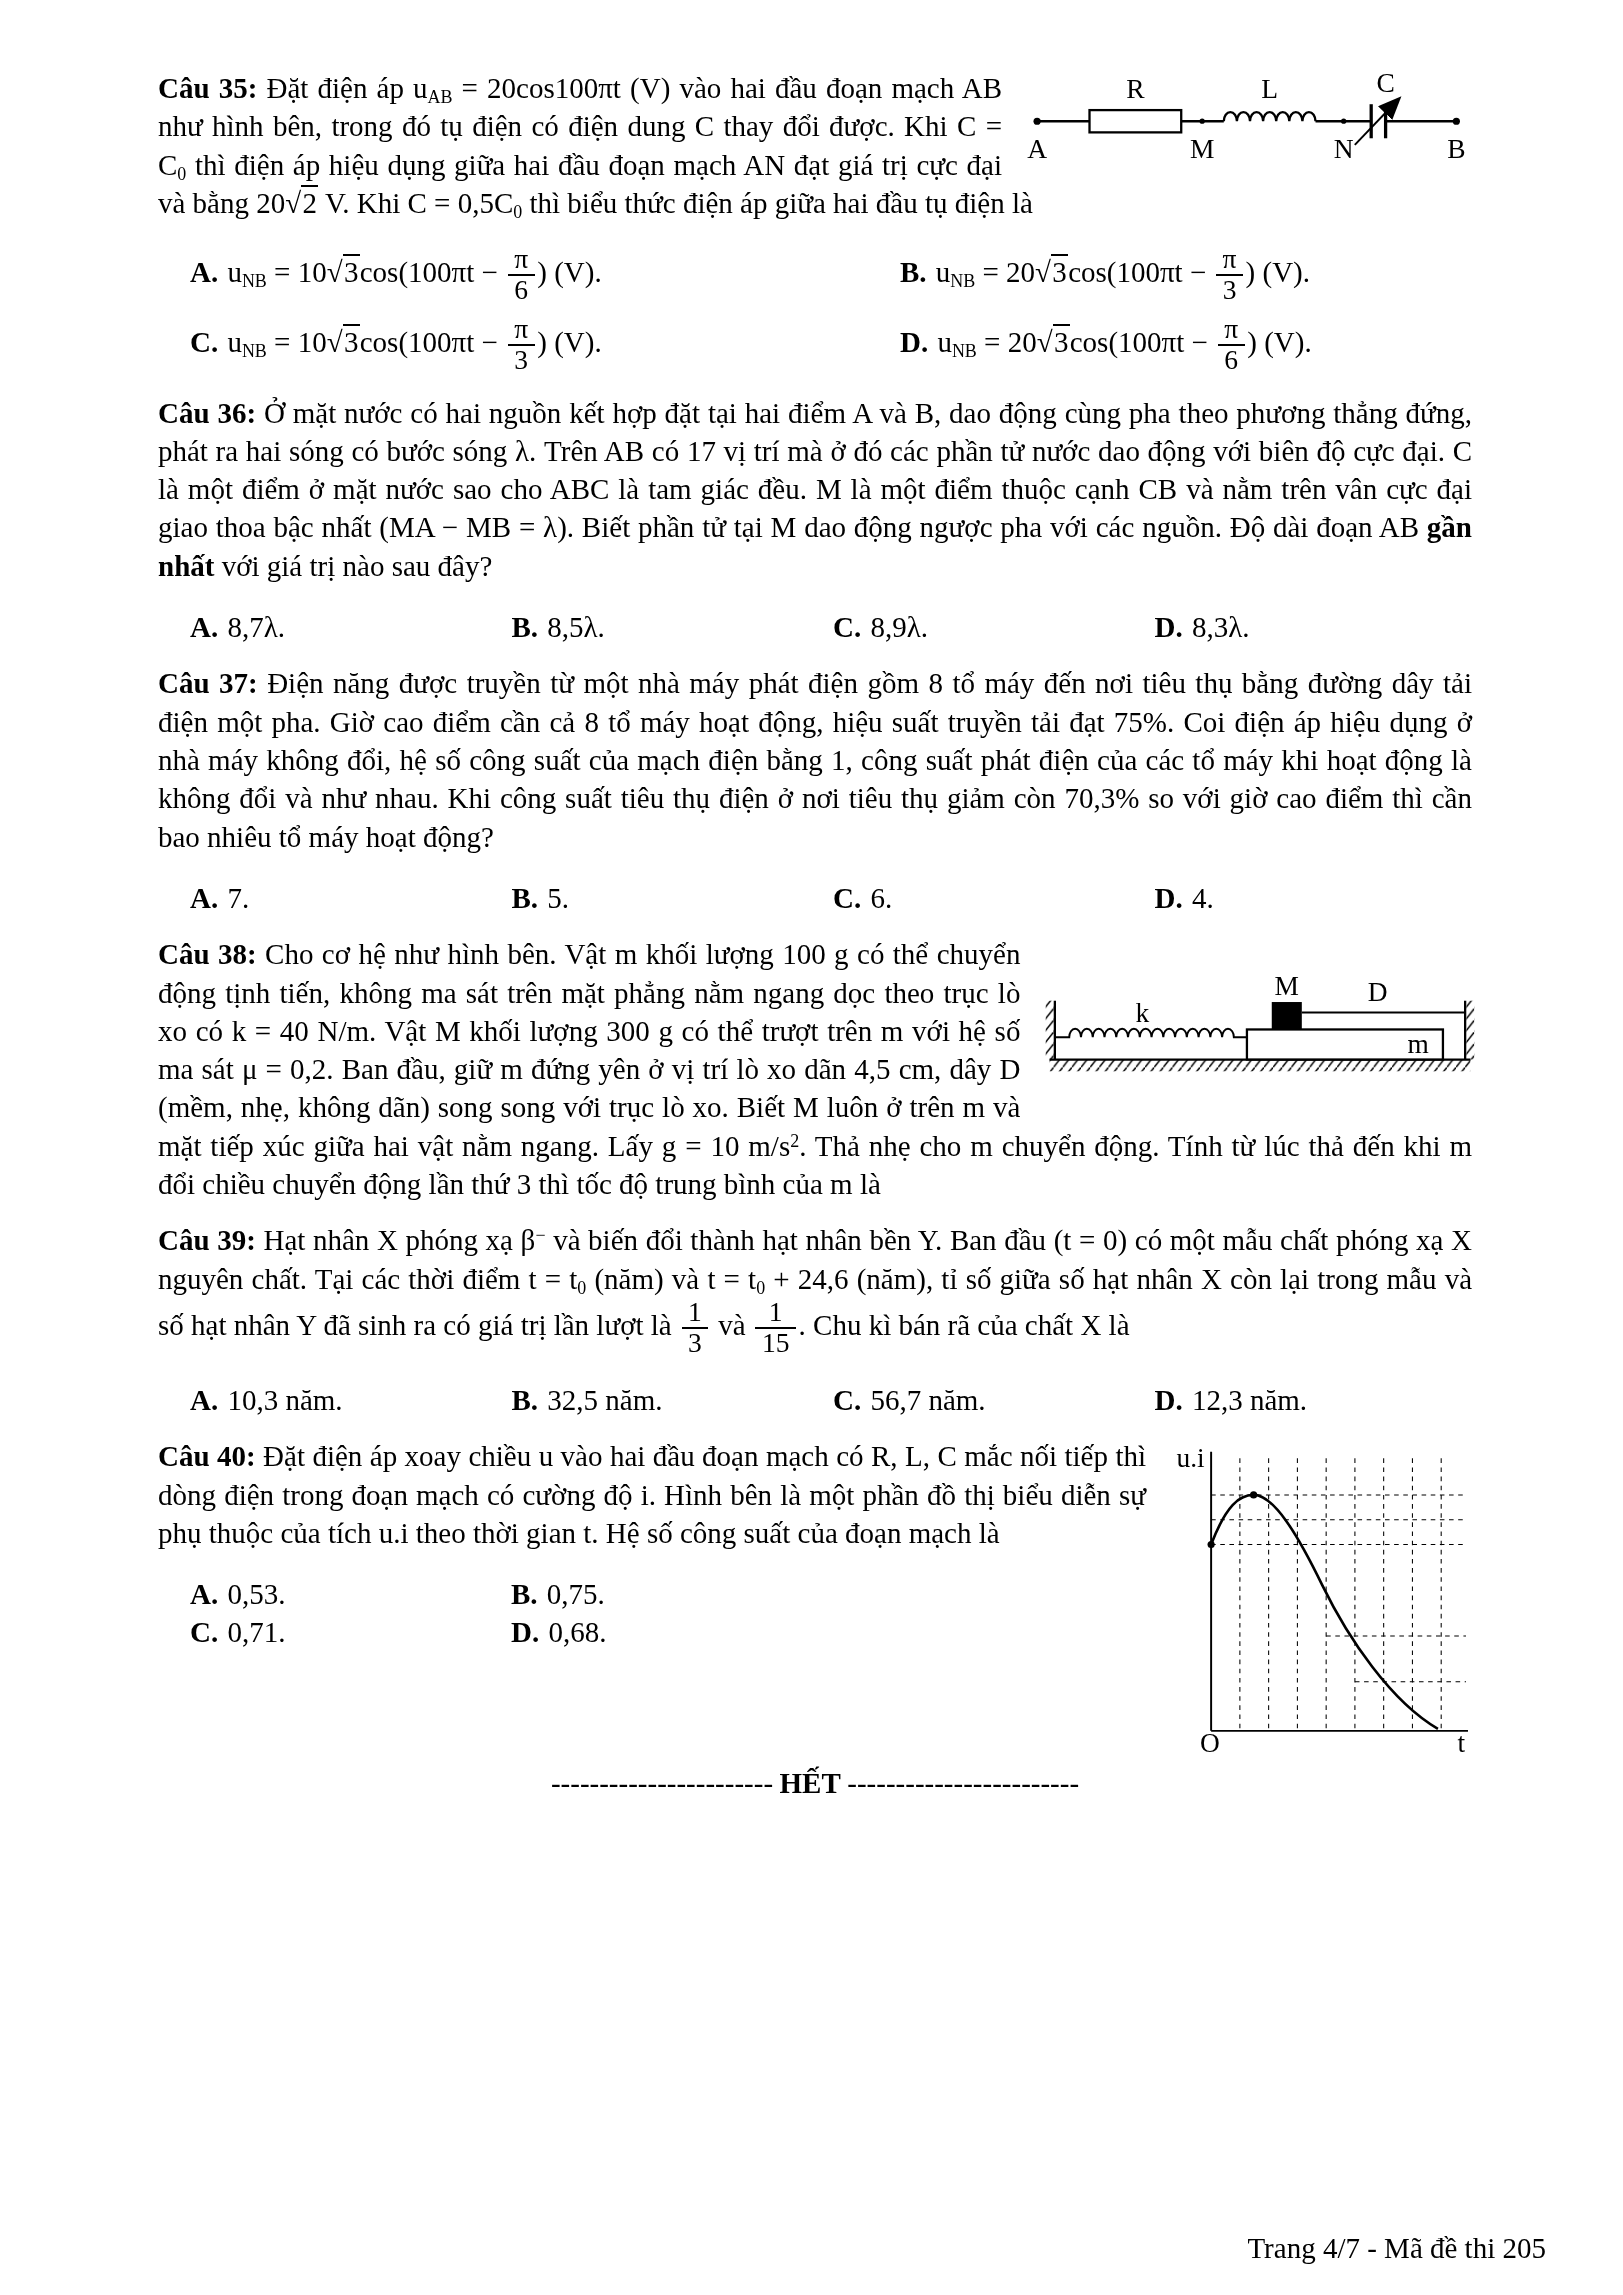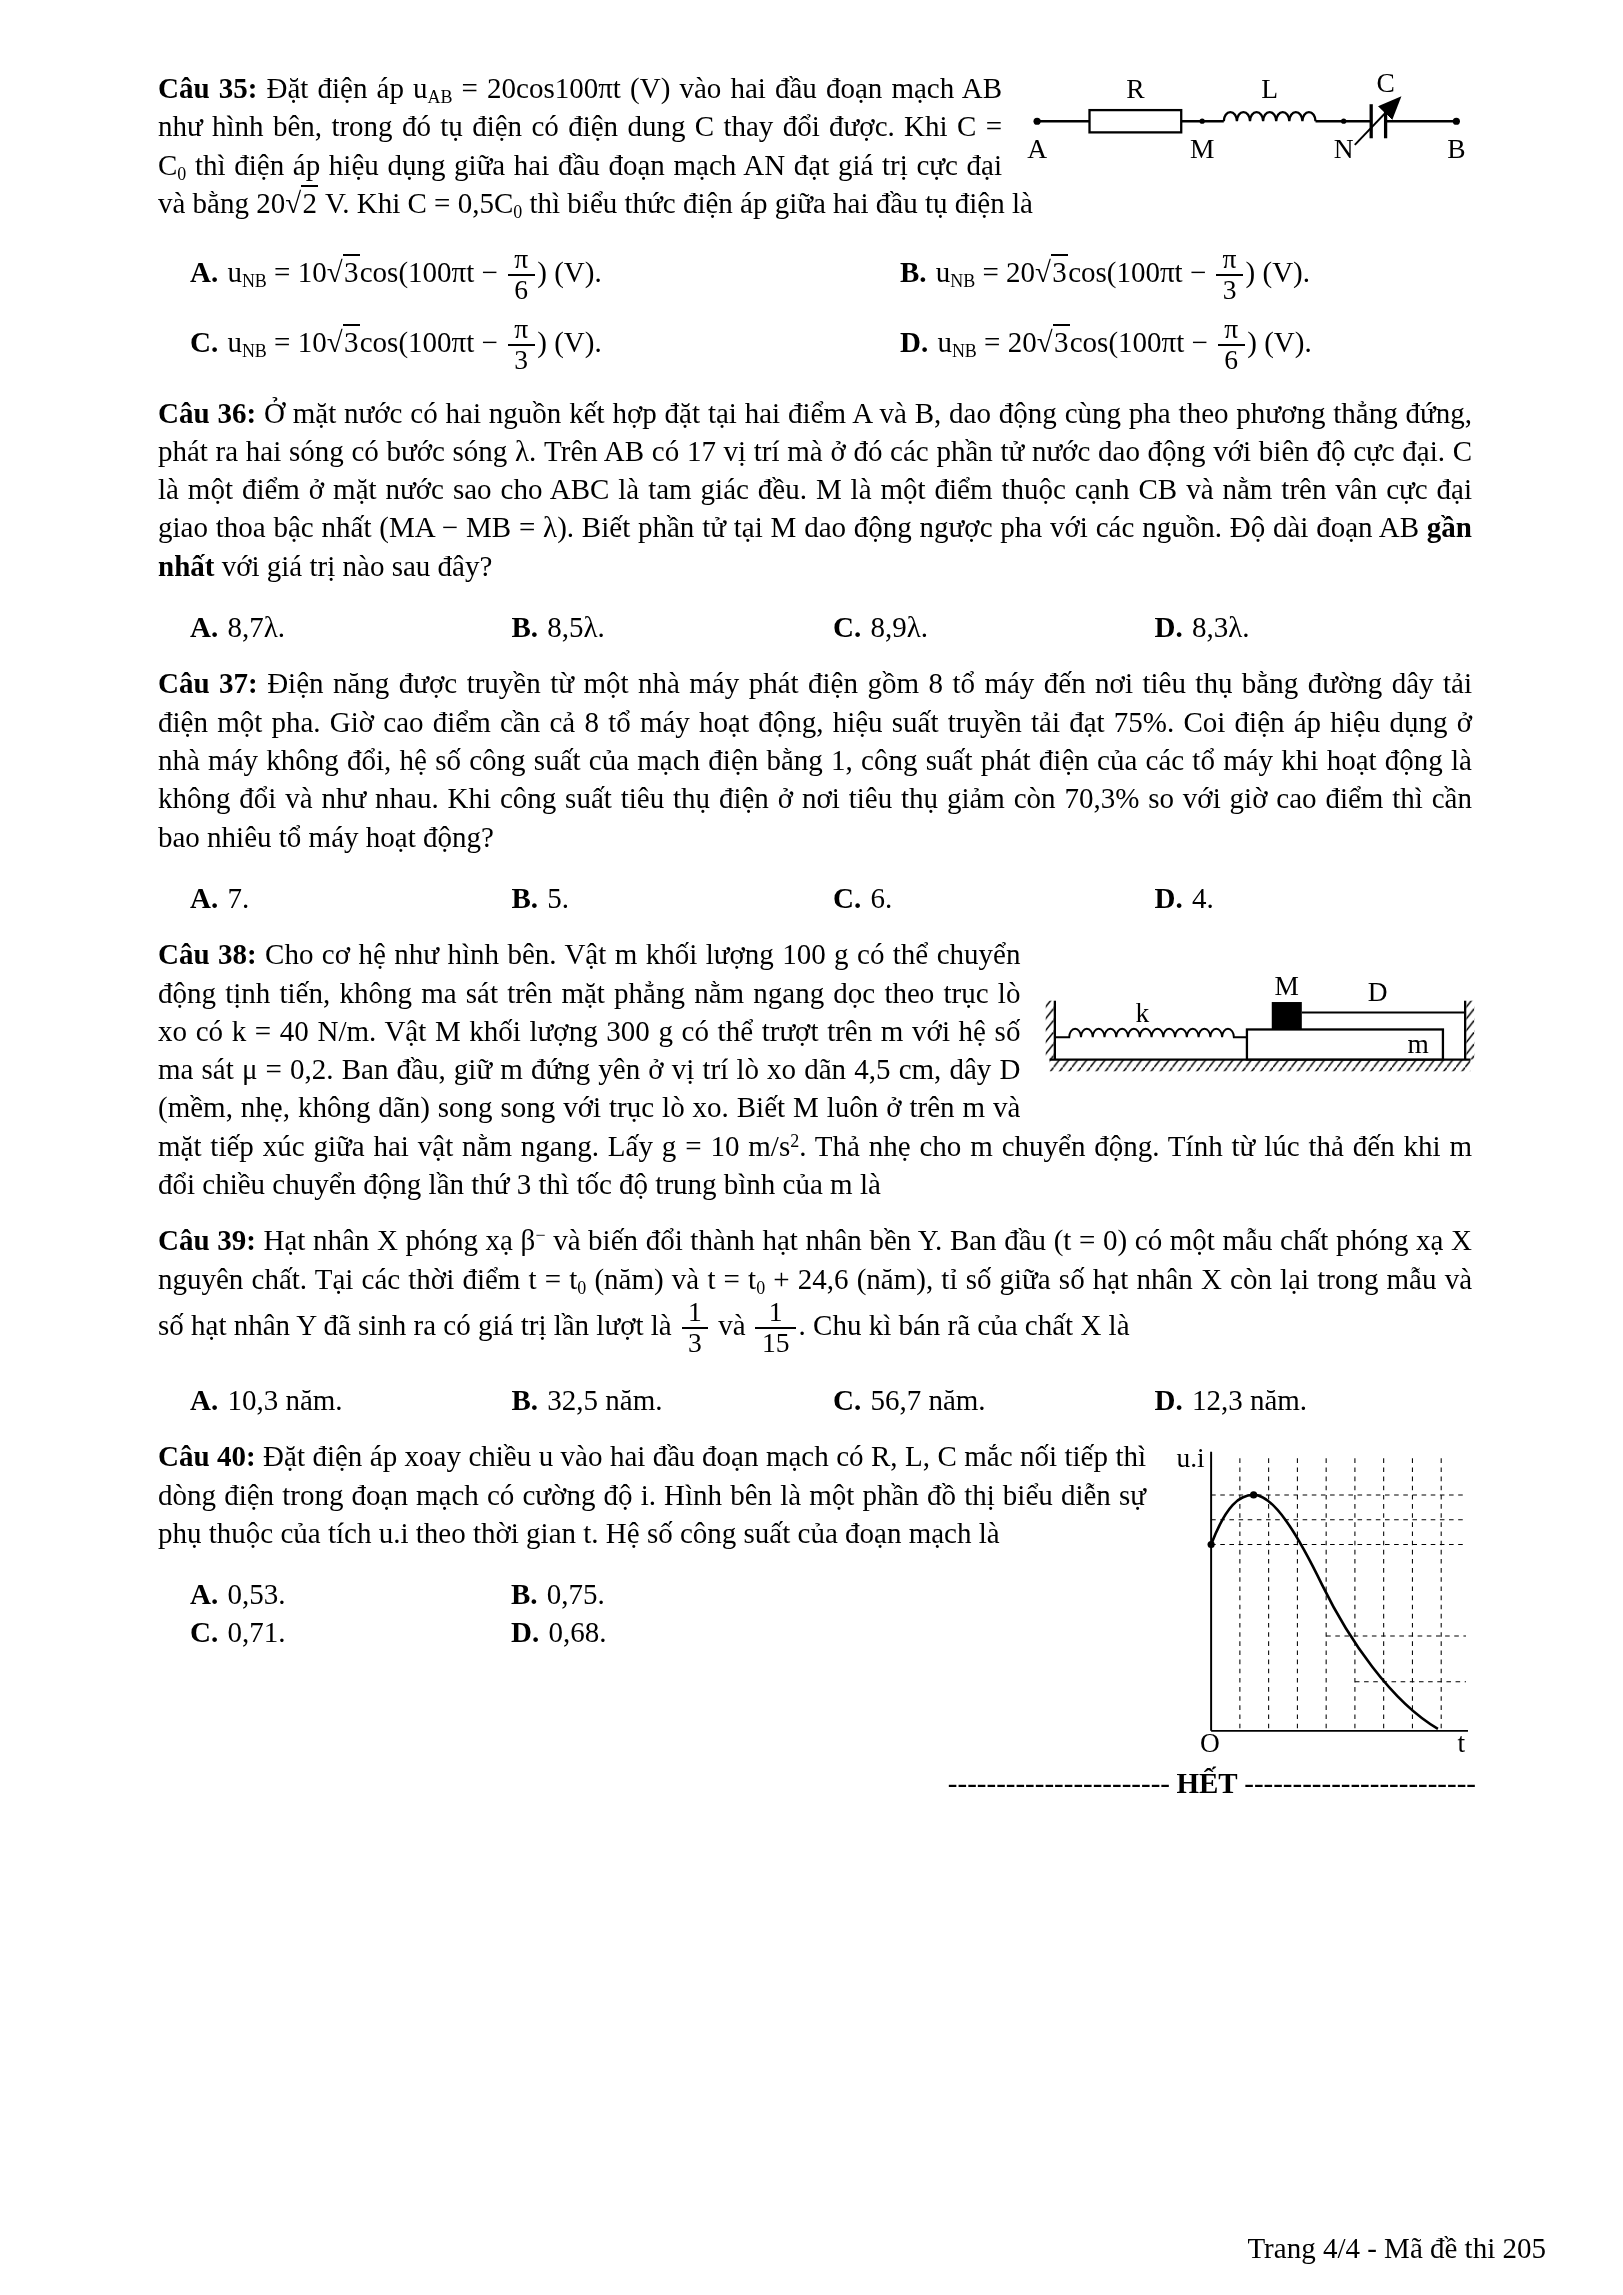--- a/index.html
+++ b/index.html
@@ -29,21 +29,21 @@
   .opts35 { grid-template-columns: 710px auto; row-gap: 10.5px; }
   .opts40 { grid-template-columns: 321px 321px; justify-content: start; }
   .opt { white-space: nowrap; }
   .olet { font-weight: bold; margin-right: 9.2px; }
   .fig { float: right; }
   .fig35 { width: 452px; margin: 1.3px 0 5.2px 22px; }
   .fig38 { width: 432px; margin: 2.6px 0 6.5px 23.6px; }
   .fig40 { width: 301px; margin: 2.6px 0 6.5px 29px; }
   svg { display: block; }
   svg text { font-family: "Liberation Serif", "DejaVu Serif", serif; font-size: 42px; fill: #000; }
-  .end-line { clear: both; text-align: right; margin: 29px 0 0 0; }
+  .end-line { clear: both; text-align: center; margin: 29px 0 0 0; }
   .end-line b { margin: 0 6.5px; }
   .page-footer { position: absolute; right: 77px; bottom: 27.5px; }
 </style>
 </head>
 <body>
 
 <div class="page">
 
   <div class="q">
     <div class="fig fig35">
@@ -200,14 +200,14 @@
       <div class="opt"><b class="olet">B.</b><span>0,75.</span></div>
       <div class="opt"><b class="olet">C.</b><span>0,71.</span></div>
       <div class="opt"><b class="olet">D.</b><span>0,68.</span></div>
     </div>
   </div>
 
   <p class="end-line"><span>-----------------------</span><b>HẾT</b><span>------------------------</span></p>
 
 </div>
 
-<div class="page-footer">Trang 4/4 - Mã đề thi 205</div>
+<div class="page-footer">Trang 4/7 - Mã đề thi 205</div>
 
 
 </body></html>

